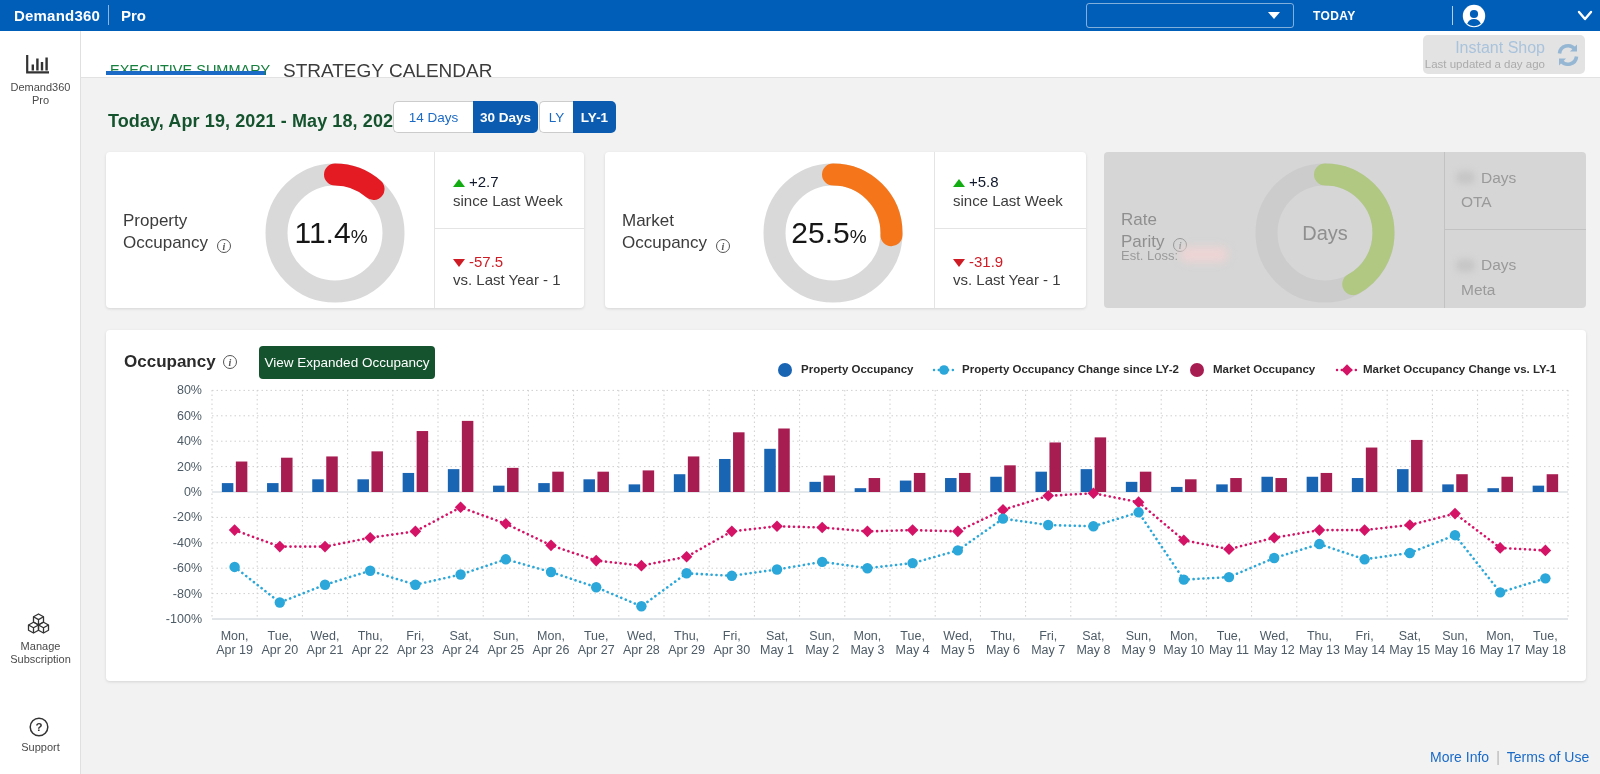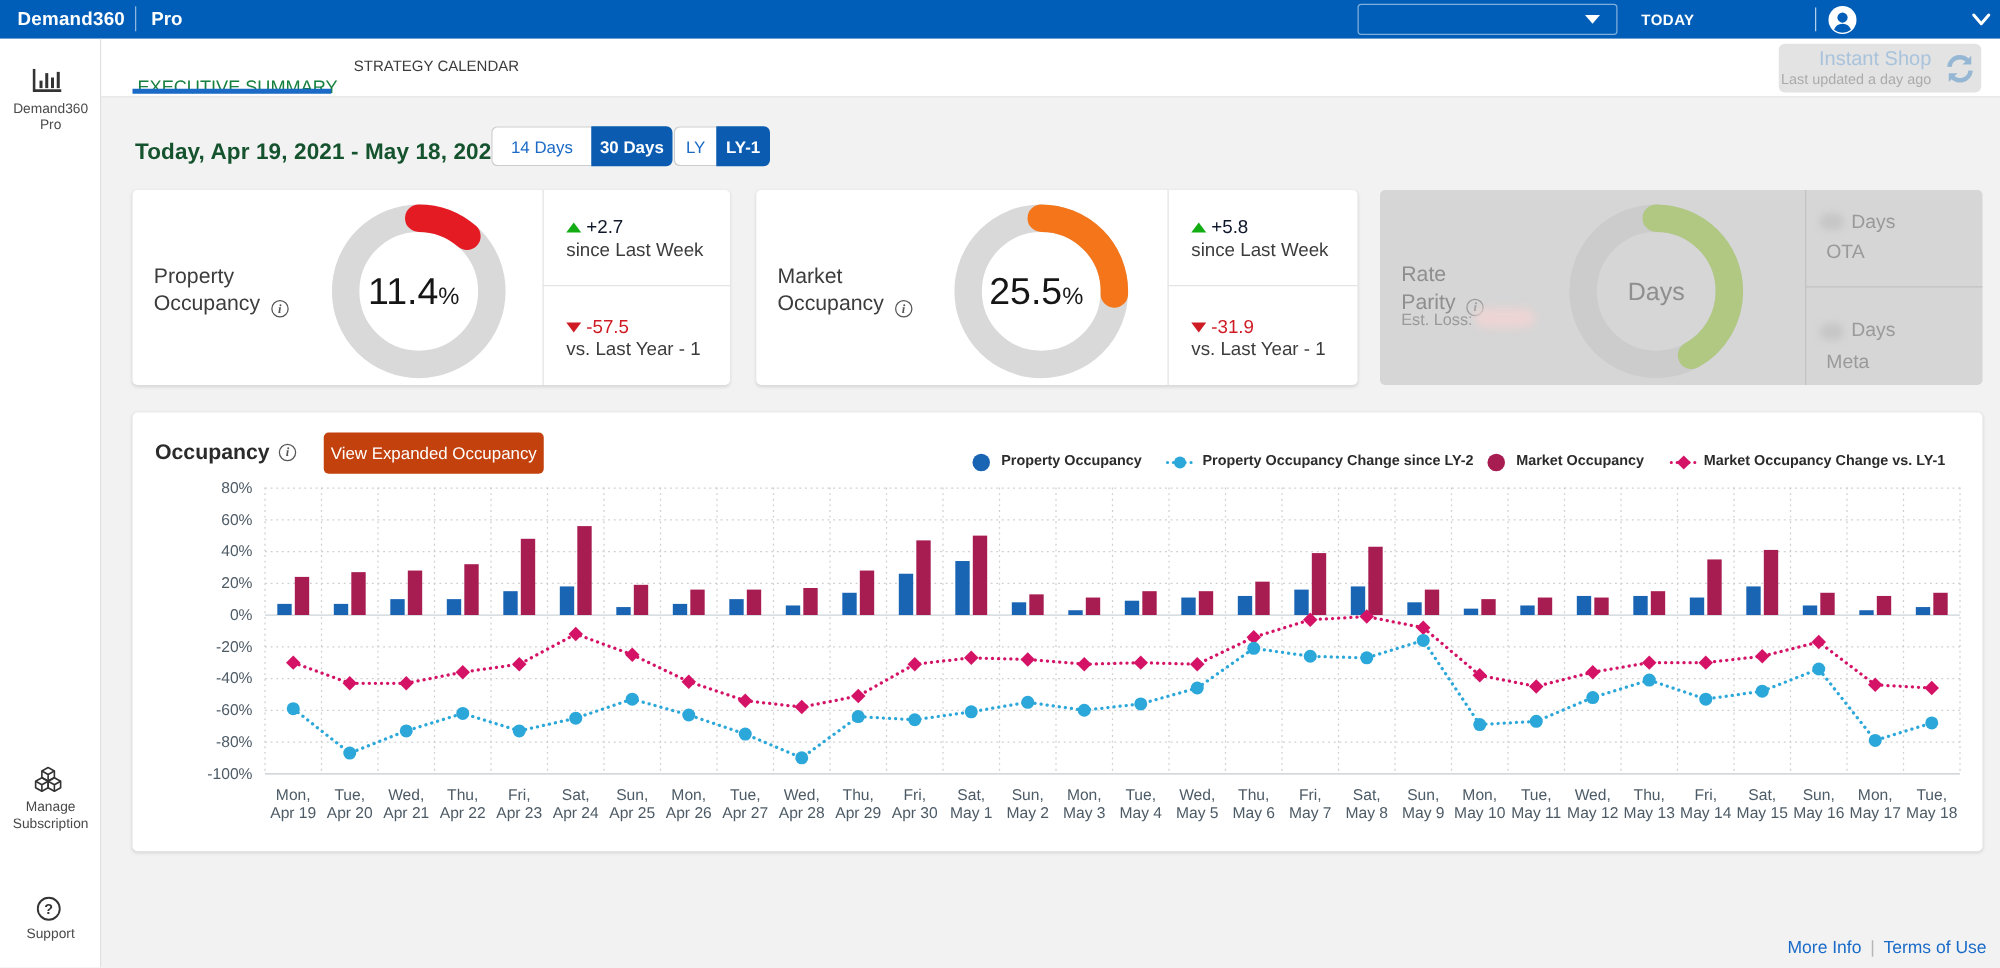--- a/index.html
+++ b/index.html
@@ -17,21 +17,21 @@
   #topsep2 { left:1452px; top:6px; width:1px; height:19px; background:rgba(255,255,255,.7); }
 
   
   #sidebar { left:0; top:31px; width:81px; height:743px; background:#fff; border-right:1px solid #e0e0e0; }
   .sblabel { width:81px; text-align:center; font-size:11px; color:#4a4a4a; line-height:13px; }
 
   
   #tabbar { left:81px; top:31px; width:1519px; height:47px; background:#fff; border-bottom:1px solid #e2e2e2; }
   #tab1 { left:110px; top:46px; font-size:14.5px; color:#15803d; letter-spacing:0;margin-top:16px; }
   #tab1line { left:106px; top:71px; width:159px; height:4px; background:#1b6ac6; }
-  #tab2 { left:283px; top:46px; font-size:12px; color:#3c3c3c; letter-spacing:0; }
+  #tab2 { left:283px; top:60px; font-size:19px; color:#3c3c3c; letter-spacing:0; }
   #ishop { left:1423px; top:35px; width:162px; height:39px; background:#e3e3e3; border-radius:5px; }
   #ishop .t1 { position:absolute; right:40px; top:4px; font-size:16px; color:#a9c3dc; }
   #ishop .t2 { position:absolute; right:40px; top:23px; font-size:11.5px; color:#ababab; }
 
   
   #daterow { left:108px; top:111px; font-size:18px; font-weight:bold; color:#14532d; letter-spacing:.1px; }
   .toggle { height:32px; display:flex; font-size:13.5px; }
   .toggle .on { background:#0b5cb1; color:#fff; display:flex; align-items:center; justify-content:center; border-radius:0 5px 5px 0; font-weight:bold; }
   .toggle .off { background:#fff; color:#1b6ac6; display:flex; align-items:center; justify-content:center; border:1px solid #ccc; border-right:none; border-radius:5px 0 0 5px; }
   #tg1 { left:393px; top:101px; }
@@ -48,21 +48,21 @@
   .stat { position:absolute; font-size:15px; color:#3c3c3c; }
   .up { color:#0f172a; }
   .down { color:#cf1b24; }
   .tri-up { display:inline-block; width:0; height:0; border-left:6px solid transparent; border-right:6px solid transparent; border-bottom:8px solid #13ad13; margin-right:4px; }
   .tri-dn { display:inline-block; width:0; height:0; border-left:6px solid transparent; border-right:6px solid transparent; border-top:8px solid #cf1b24; margin-right:4px; }
   .ic-info { display:inline-block; width:14px; height:14px; border:1px solid #555; border-radius:50%; font-size:10px; text-align:center; line-height:13px; color:#555; font-family:"Liberation Serif",serif; font-style:italic; font-weight:bold; margin-left:4px; vertical-align:-2px; }
 
   
   #chartcard { left:106px; top:330px; width:1480px; height:351px; }
   #occtitle { left:18px; top:22px; font-size:17px; font-weight:bold; color:#2b2b2b; }
-  #expbtn { left:153px; top:16px; width:176px; height:33px; background:#c2410c; color:#fff; font-size:13.5px; display:flex; align-items:center; justify-content:center; border-radius:4px; }
+  #expbtn { left:153px; top:16px; width:176px; height:33px; background:#14532d; color:#fff; font-size:13.5px; display:flex; align-items:center; justify-content:center; border-radius:4px; }
   .leg { position:absolute; top:33px; font-size:11.5px; font-weight:bold; color:#2b2b2b; }
 
   
   #footer { left:1430px; top:749px; font-size:14px; color:#1a6bc8; }
   #footer .sep { color:#b5b5b5; padding:0 7px; }
 </style>
 </head>
 <body>
   <div id="topbar" class="abs"></div>
   <div id="brand" class="abs">Demand360</div>

